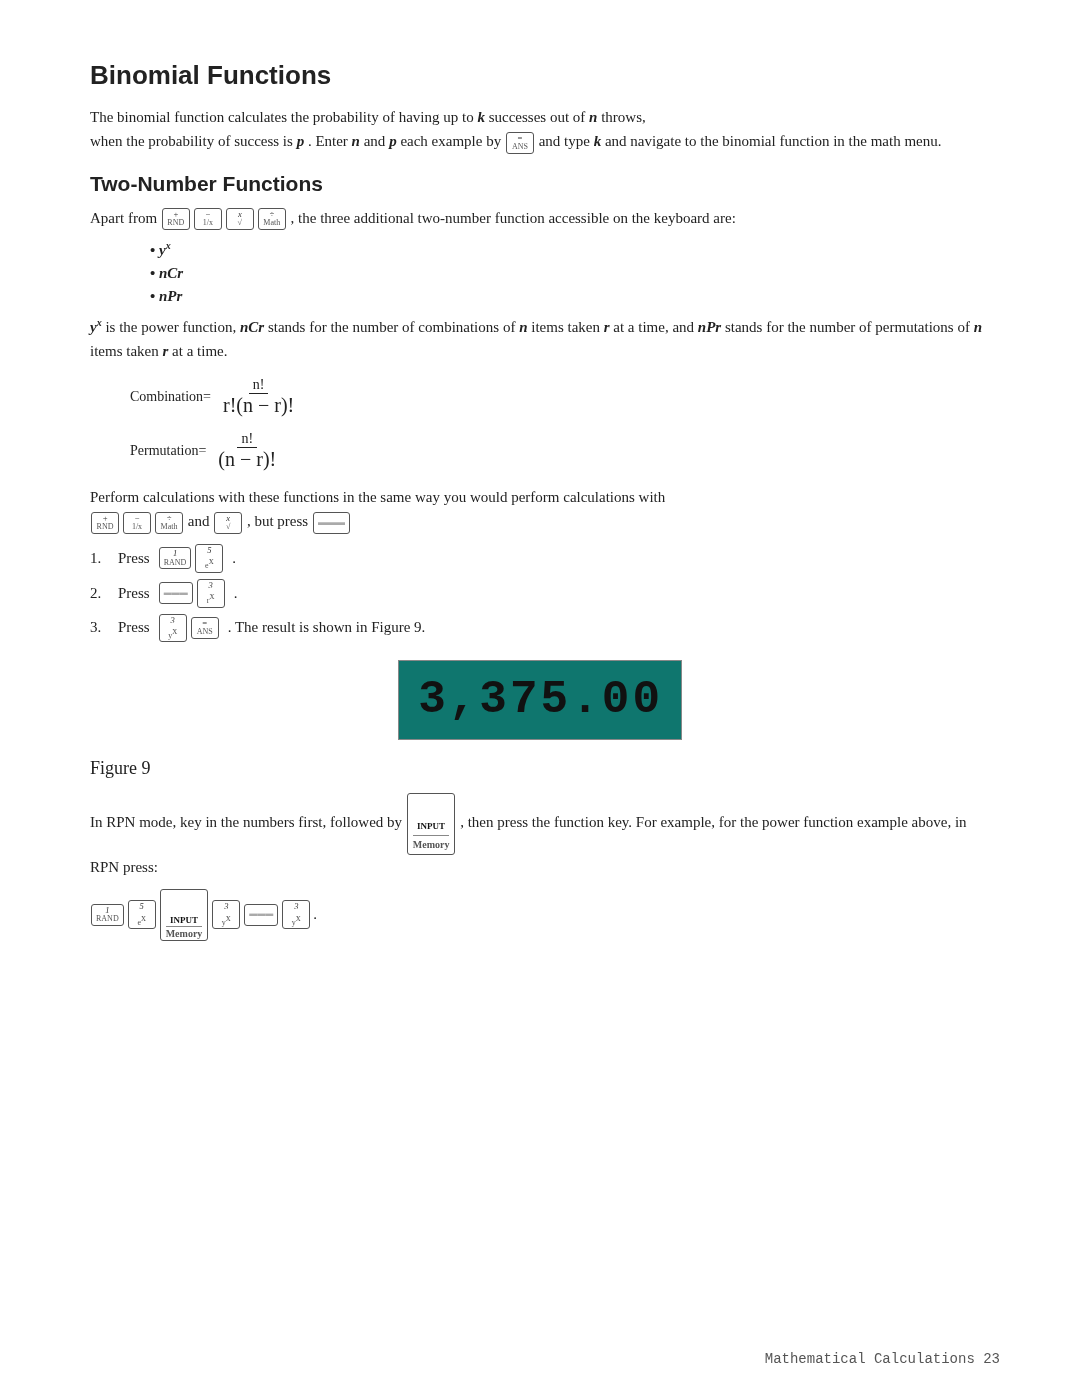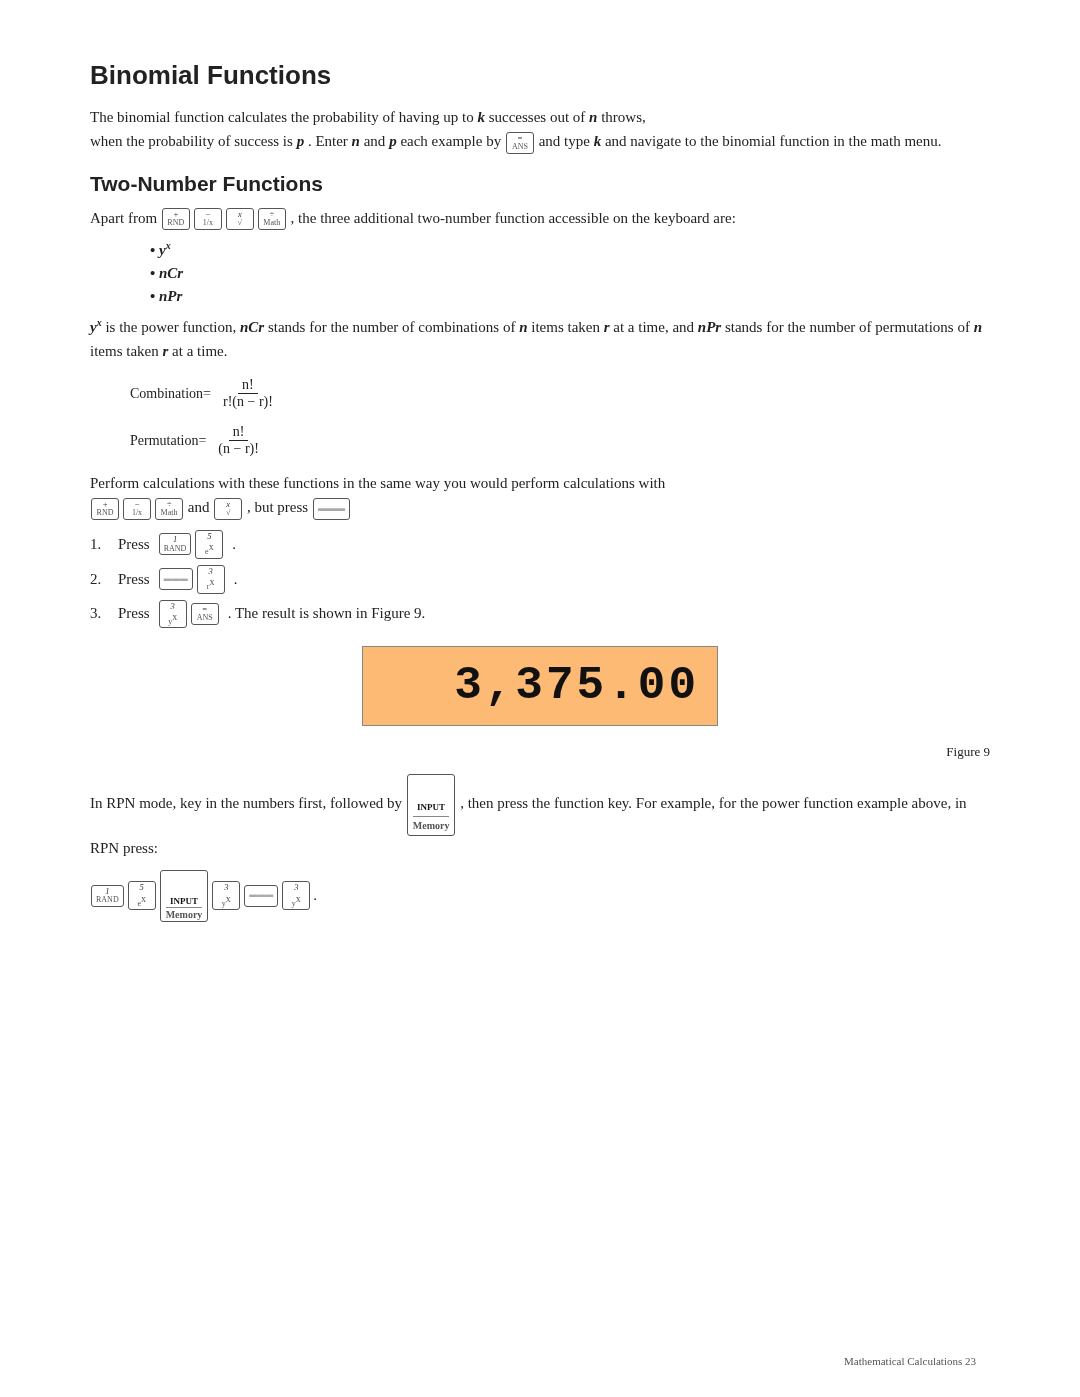--- a/index.html
+++ b/index.html
@@ -66,21 +66,21 @@
       margin-left: 4px;
     }
     .fraction .numerator {
       border-bottom: 1.5px solid #222;
       padding: 0 4px;
       font-size: 14px;
       text-align: center;
     }
     .fraction .denominator {
       padding: 0 4px;
-      font-size: 14px;
+      font-size: 20px;
       text-align: left;
     }
     .key-btn {
       display: inline-flex;
       flex-direction: column;
       align-items: center;
       justify-content: center;
       border: 1.5px solid #555;
       border-radius: 3px;
       padding: 1px 4px;
@@ -102,62 +102,62 @@
       color: #555;
     }
     .key-row {
       display: inline-flex;
       align-items: center;
       gap: 2px;
       vertical-align: middle;
     }
     .display-box {
       border: 1.5px solid #888;
-      width: 356px;
+      width: 284px;
       height: 80px;
       margin: 18px auto;
       display: flex;
       align-items: center;
       justify-content: flex-end;
       padding: 0 18px;
-      background: #fdba74;
+      background: #0f766e;
     }
     .display-number {
       font-size: 46px;
       font-family: 'Courier New', monospace;
       font-weight: bold;
       color: #111;
       letter-spacing: 3px;
     }
     .figure-caption {
-      text-align: right;
-      font-size: 13px;
+      text-align: left;
+      font-size: 18px;
       margin-bottom: 14px;
     }
     .step-list {
       list-style: none;
       margin: 8px 0 8px 0;
     }
     .step-list li {
       margin-bottom: 6px;
       display: flex;
       align-items: center;
       gap: 8px;
     }
     .step-num {
       min-width: 20px;
       font-size: 15px;
     }
     .footer {
       position: absolute;
       bottom: 30px;
-      right: 104px;
-      font-size: 11px;
+      right: 80px;
+      font-size: 14px;
       color: #555;
-      font-family: Liberation Serif, serif;
+      font-family: Liberation Mono, monospace;
     }
     .inline-bold-italic {
       font-weight: bold;
       font-style: italic;
     }
     sup {
       font-size: 10px;
     }
     .input-key {
       display: inline-flex;

